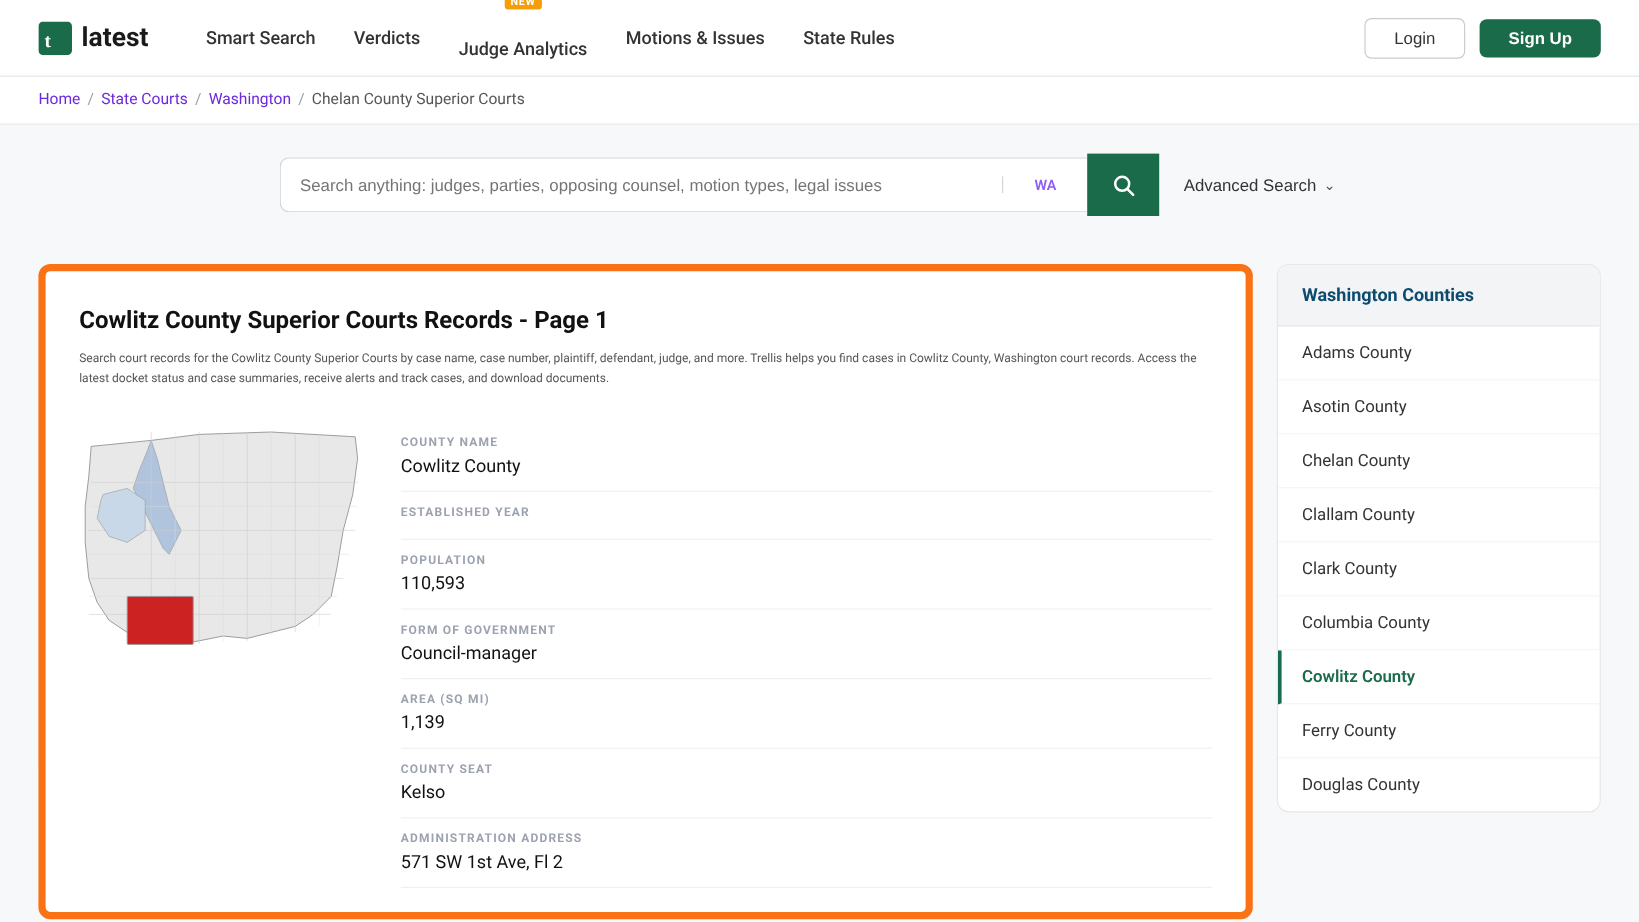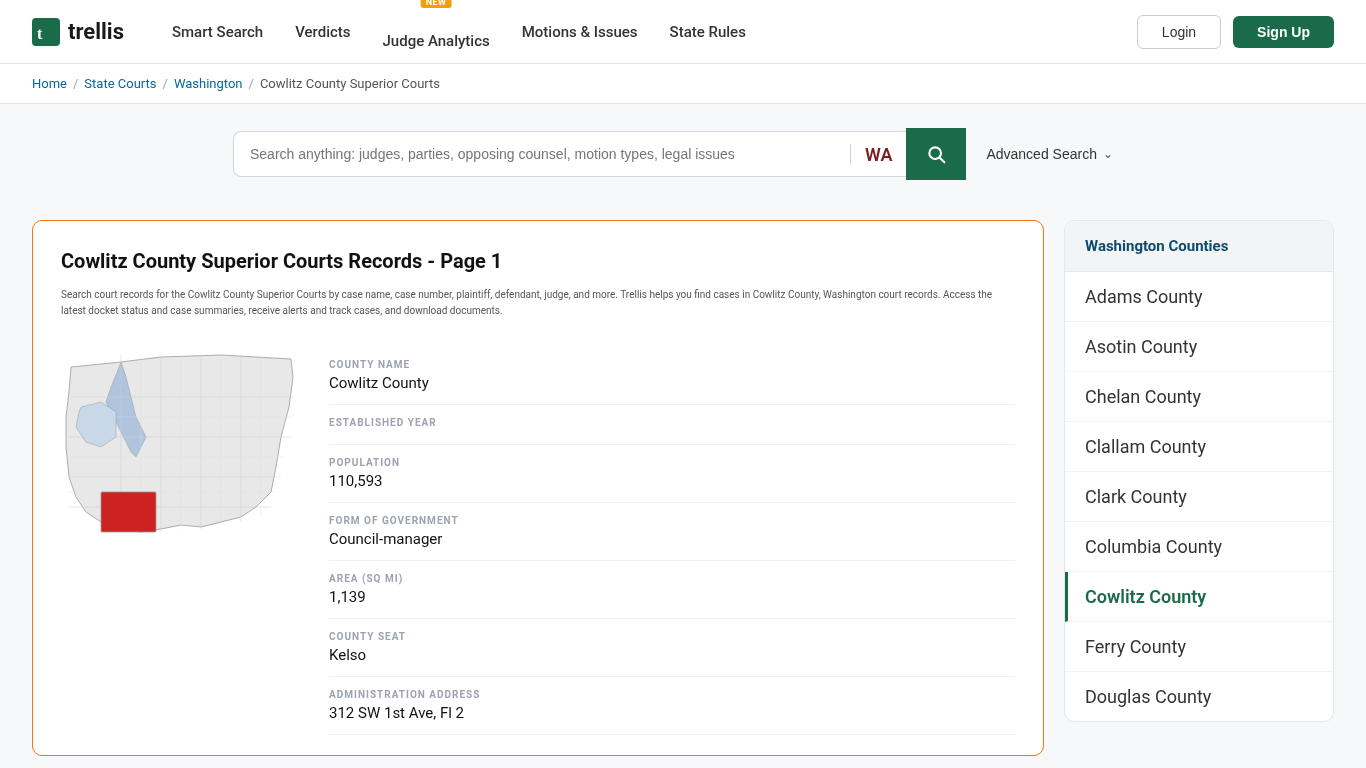--- a/index.html
+++ b/index.html
@@ -59,21 +59,21 @@
     
     .breadcrumb {
       padding: 12px 32px;
       background: #fff;
       border-bottom: 1px solid #e5e7eb;
       display: flex;
       align-items: center;
       gap: 6px;
       font-size: 13px;
     }
-    .breadcrumb a { color: #0369a1; text-decoration: none; }
+    .breadcrumb a { color: #6d28d9; text-decoration: none; }
     .breadcrumb-sep { color: #9ca3af; }
     .breadcrumb-current { color: #555; }
 
     
     .search-section {
       padding: 24px 32px;
       background: #f7f8fa;
     }
     .search-bar-wrap {
       display: flex;
@@ -94,24 +94,24 @@
     .search-input {
       flex: 1;
       padding: 14px 16px;
       border: none;
       outline: none;
       font-size: 14px;
       color: #9ca3af;
       background: transparent;
     }
     .search-state-badge {
-      padding: 0 14px;
-      font-size: 18px;
+      padding: 0 26px;
+      font-size: 12px;
       font-weight: 600;
-      color: #7f1d1d;
+      color: #8b5cf6;
       border-left: 1.5px solid #d1d5db;
       height: 100%;
       display: flex;
       align-items: center;
     }
     .search-btn {
       background: #1a6b4a;
       border: none;
       padding: 0 20px;
       height: 52px;
@@ -141,21 +141,21 @@
       padding: 16px 32px;
       display: flex;
       gap: 20px;
       align-items: flex-start;
     }
 
     
     .left-panel {
       flex: 1;
       background: #fff;
-      border: 1px solid #f97316;
+      border: 6px solid #f97316;
       border-radius: 10px;
       padding: 28px 28px 20px;
       min-width: 0;
     }
     .panel-title {
       font-size: 20px;
       font-weight: 700;
       color: #111;
       margin-bottom: 14px;
     }
@@ -213,21 +213,21 @@
     .sidebar-header {
       background: #f3f4f6;
       padding: 16px 20px;
       font-size: 15px;
       font-weight: 700;
       color: #0c4a6e;
       border-bottom: 1px solid #e5e7eb;
     }
     .sidebar-item {
       padding: 14px 20px;
-      font-size: 18px;
+      font-size: 14px;
       color: #333;
       cursor: pointer;
       border-bottom: 1px solid #f3f4f6;
       transition: background 0.15s;
     }
     .sidebar-item.active {
       color: #1a6b4a;
       font-weight: 600;
       border-left: 3px solid #1a6b4a;
       padding-left: 17px;
@@ -238,21 +238,21 @@
 </head>
 <body>
 
 <header class="header">
   <div class="header-left">
     <a class="logo">
       <svg class="logo-icon" viewBox="0 0 28 28" fill="none">
         <rect width="28" height="28" rx="4" fill="#1a6b4a"></rect>
         <text x="5" y="21" font-size="16" fill="white" font-weight="bold" font-family="serif">t</text>
       </svg>
-      <span>trellis</span>
+      <span>latest</span>
     </a>
     <nav class="nav">
       <a class="nav-item">Smart Search</a>
       <a class="nav-item">Verdicts</a>
       <a class="nav-item" style="padding-top:18px;">
         <span class="new-badge">NEW</span>
         <span>Judge Analytics</span>
       </a>
       <a class="nav-item">Motions &amp; Issues</a>
       <a class="nav-item">State Rules</a>
@@ -264,21 +264,21 @@
   </div>
 </header>
 
 <nav class="breadcrumb">
   <a>Home</a>
   <span class="breadcrumb-sep">/</span>
   <a>State Courts</a>
   <span class="breadcrumb-sep">/</span>
   <a>Washington</a>
   <span class="breadcrumb-sep">/</span>
-  <span class="breadcrumb-current">Cowlitz County Superior Courts</span>
+  <span class="breadcrumb-current">Chelan County Superior Courts</span>
 </nav>
 
 <section class="search-section">
   <div class="search-bar-wrap">
     <div class="search-input-wrap">
       <input class="search-input" type="text" placeholder="Search anything: judges, parties, opposing counsel, motion types, legal issues" style="">
       <span class="search-state-badge">WA</span>
     </div>
     <button class="search-btn">
       <svg class="search-icon-svg" viewBox="0 0 24 24">
@@ -353,21 +353,21 @@
         <div class="detail-item">
           <div class="detail-label">AREA (SQ MI)</div>
           <div class="detail-value">1,139</div>
         </div>
         <div class="detail-item">
           <div class="detail-label">COUNTY SEAT</div>
           <div class="detail-value">Kelso</div>
         </div>
         <div class="detail-item" style="grid-column: 1 / -1;">
           <div class="detail-label">ADMINISTRATION ADDRESS</div>
-          <div class="detail-value">312 SW 1st Ave, Fl 2</div>
+          <div class="detail-value">571 SW 1st Ave, Fl 2</div>
         </div>
       </div>
     </div>
   </div>
 
   <aside class="right-sidebar">
     <div class="sidebar-header">Washington Counties</div>
     <div id="sidebar-items">
         <div class="sidebar-item">Adams County</div>
         <div class="sidebar-item">Asotin County</div>

